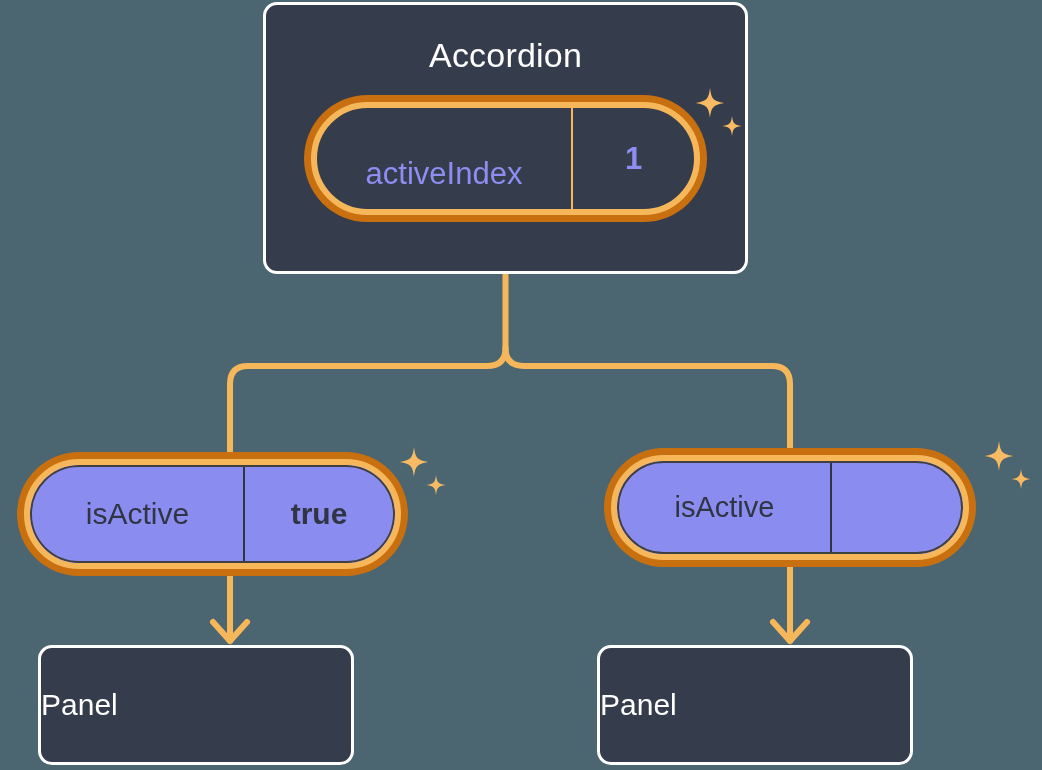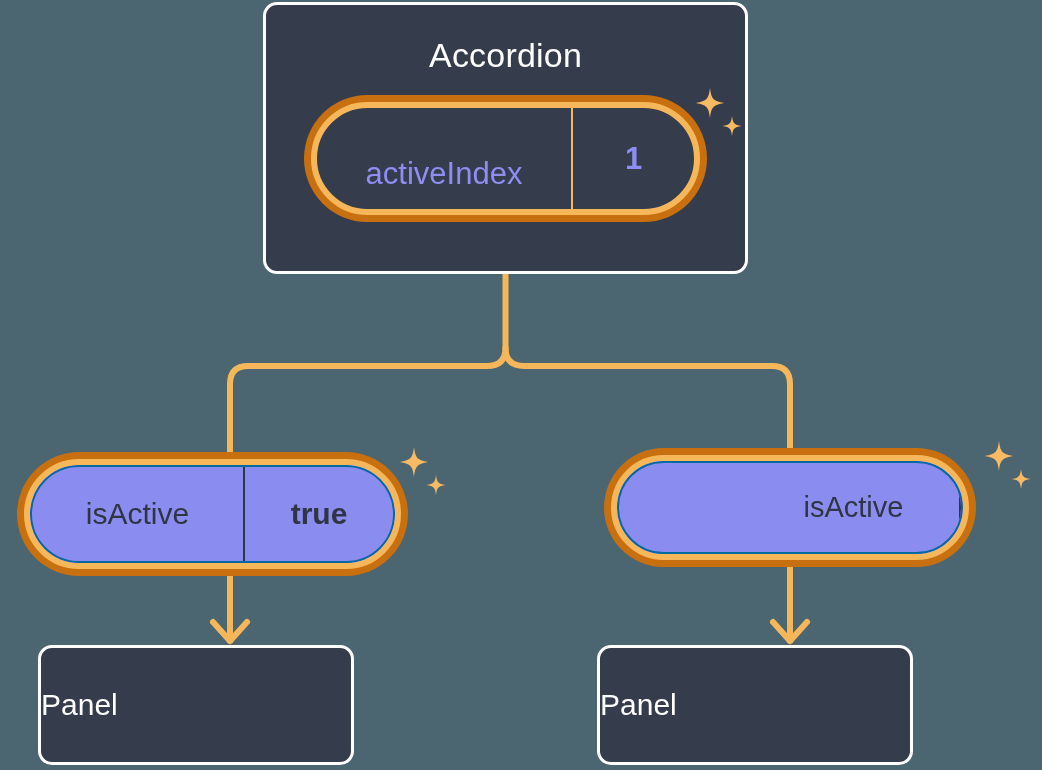--- a/index.html
+++ b/index.html
@@ -114,24 +114,23 @@
     background: #8b8cf0;
     border: 6px solid #f6b75b;
     box-shadow: 0 0 0 7px #c8700f;
   }
   .pill-violet .pill-inner {
     display: flex;
     align-items: stretch;
     width: 100%;
     height: 100%;
     box-sizing: border-box;
-    border: 2px solid #0369a1;
+    border: 2px solid #404040;
     border-radius: 999px;
     overflow: hidden;
-    justify-content: flex-end;
   }
   .pill-violet .pill-seg { color: #2f3543; }
   .pill-violet .pill-divider {
     width: 2px;
     background: #2f3543;
     flex: 0 0 auto;
   }
 
   #pill-active-index {
     left: 311px;

